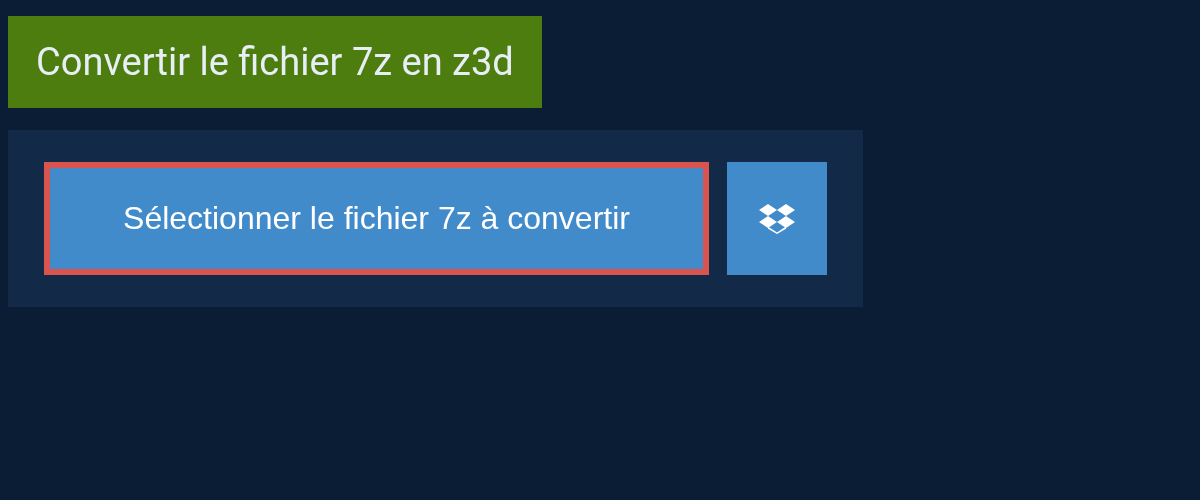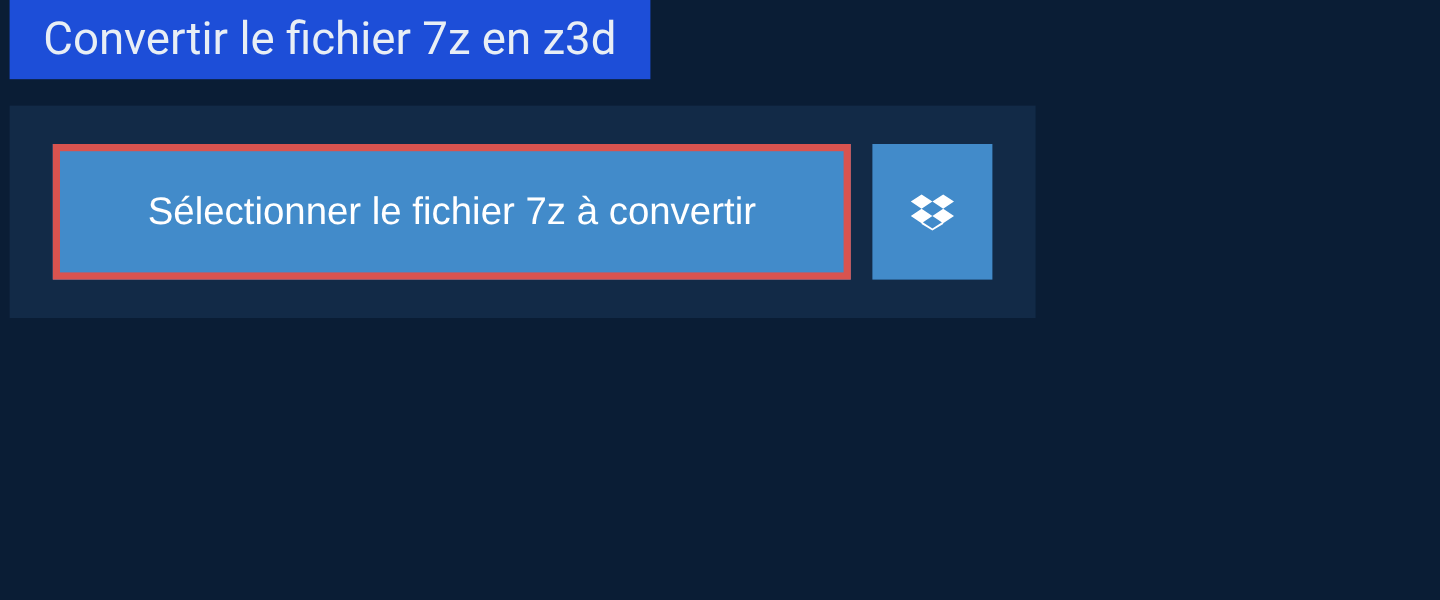--- a/index.html
+++ b/index.html
@@ -8,24 +8,25 @@
       box-sizing: border-box;
     }
     body {
       width: 1200px;
       height: 500px;
       background: #0a1d35;
       font-family: -apple-system, BlinkMacSystemFont, "Segoe UI", Roboto, Helvetica, Arial, sans-serif;
       overflow: hidden;
     }
     .header-bar {
-      background: #1d4ed8;
+      background: #4d7c0f;
       display: inline-block;
-      padding: 11px 28px;
+      padding: 24px 28px;
       margin-left: 8px;
+      margin-top: 16px;
     }
     .header-title {
       color: #e8eef5;
       font-size: 38px;
       font-weight: 400;
     }
     .upload-panel {
       background: #122a47;
       margin: 22px 8px 0 8px;
       padding: 32px 36px;

